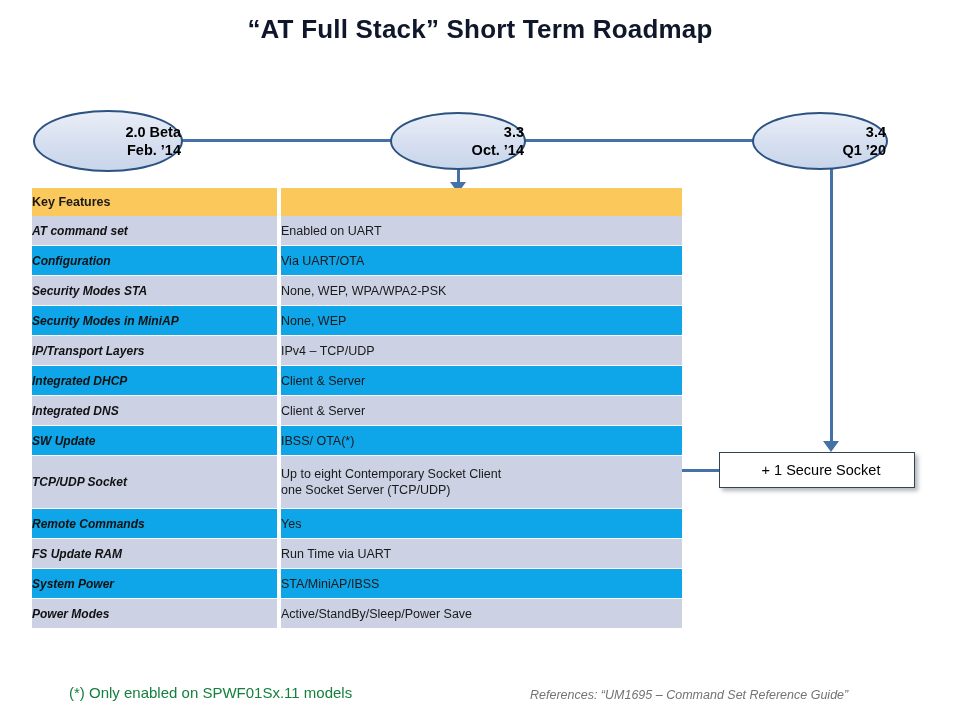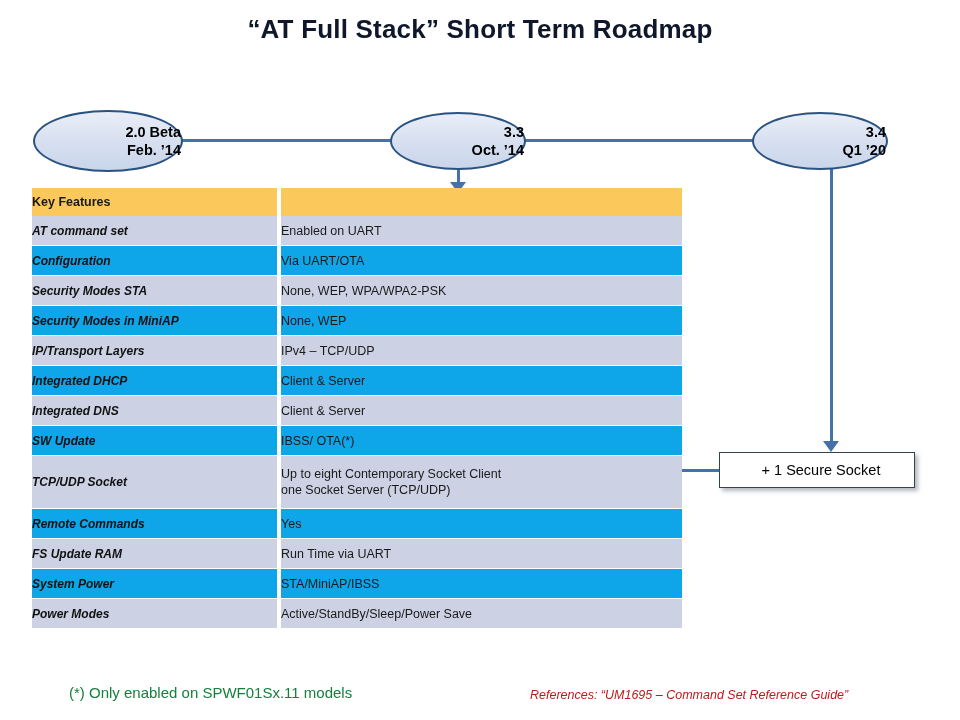--- a/index.html
+++ b/index.html
@@ -181,21 +181,21 @@
     font-size: 15px;
     color: #15803d;
     margin-left: 29px;
   }
   #footnote-right {
     position: absolute;
     left: 530px;
     top: 688px;
     font-size: 12.5px;
     font-style: italic;
-    color: #b91c1c;
+    color: #737373;
   }
 </style>
 </head>
 <body>
 
 <div id="slide">
 
   <div id="title">“AT Full Stack” Short Term Roadmap</div>
 
   <div class="conn-h" id="conn-1"></div>

